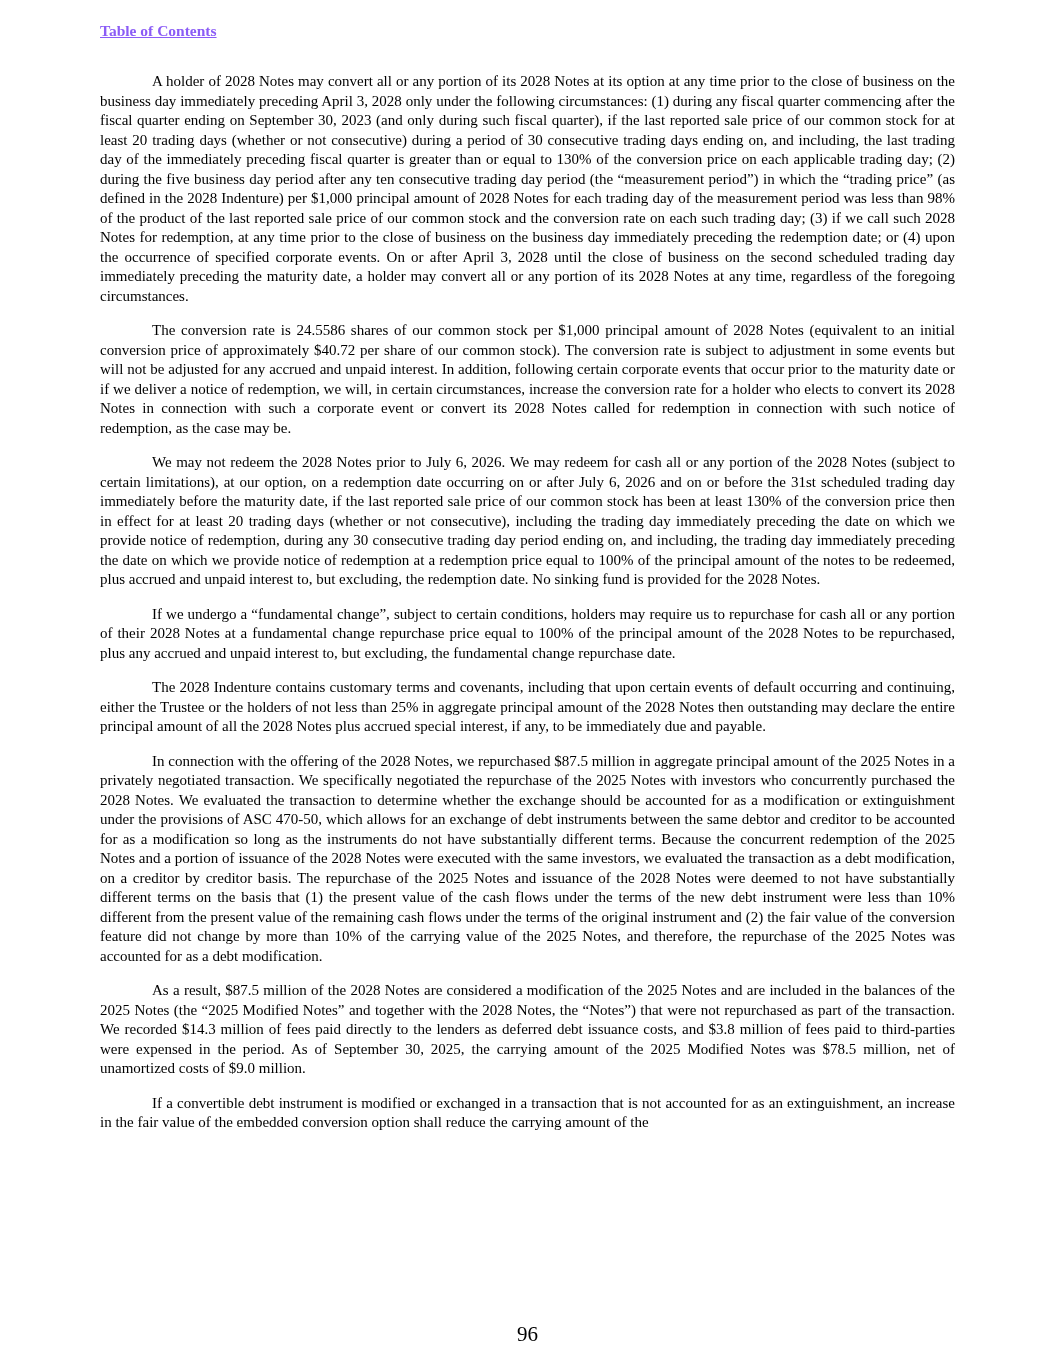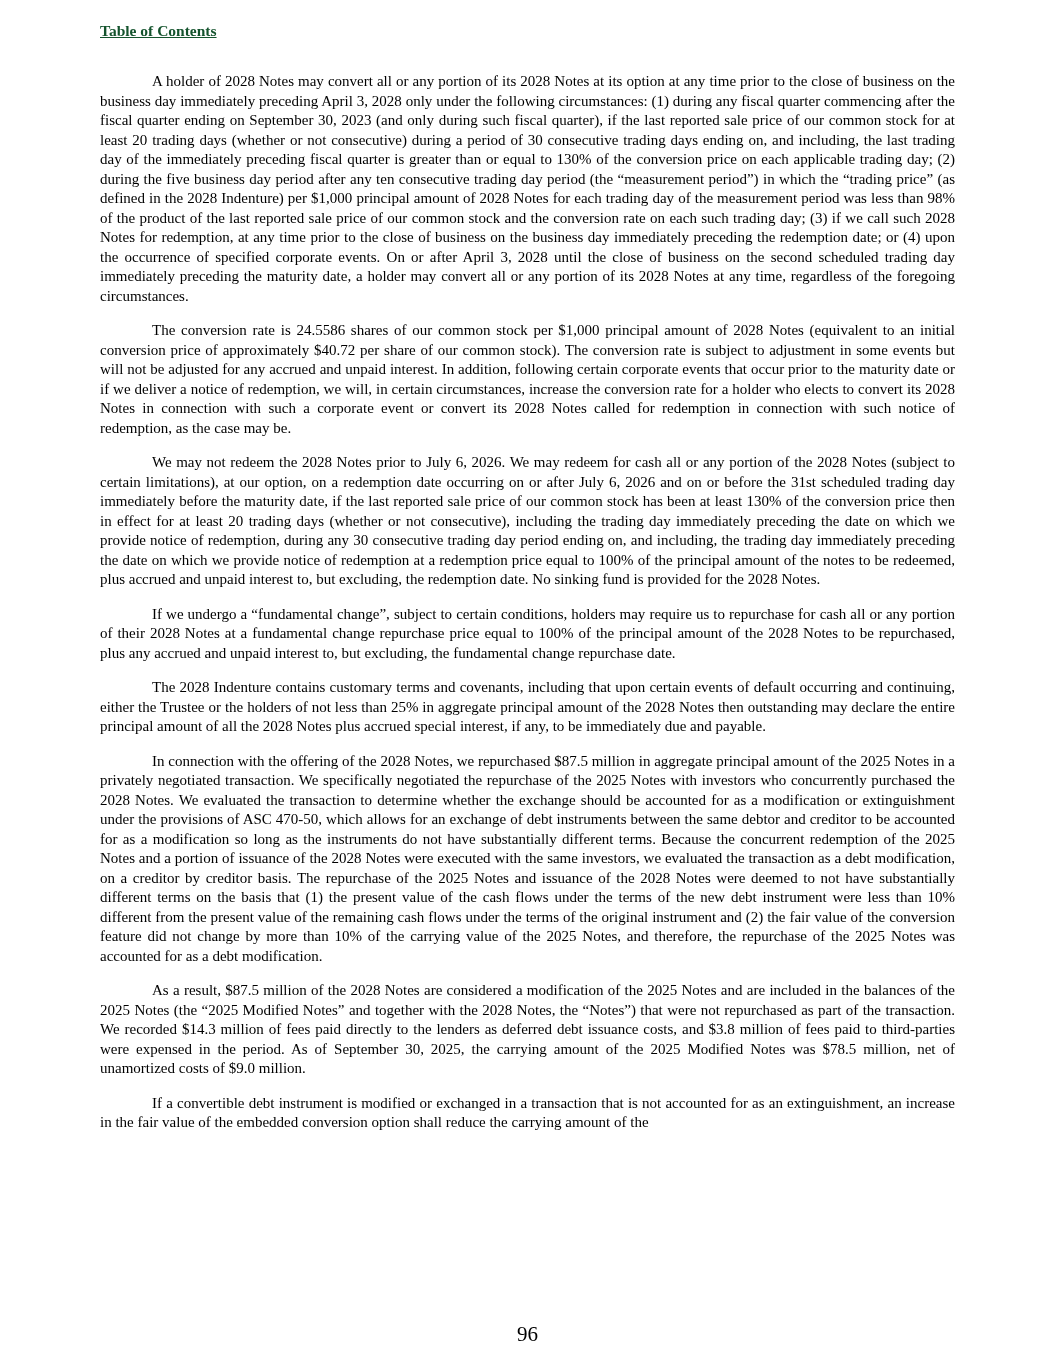--- a/index.html
+++ b/index.html
@@ -17,21 +17,21 @@
     position: relative;
     width: 1055px;
     min-height: 1365px;
     box-sizing: border-box;
     padding: 22px 100px 20px 100px;
   }
   .toc-link {
     font-family: "Liberation Serif", "DejaVu Serif", serif;
     font-size: 15.5px;
     font-weight: bold;
-    color: #14532d;
+    color: #8b5cf6;
     text-decoration: underline;
     display: inline-block;
     margin-bottom: 32px;
     cursor: pointer;
   }
   .body-text {
     font-size: 15px;
     line-height: 1.30;
     text-align: justify;
     margin: 0 0 15px 0;

